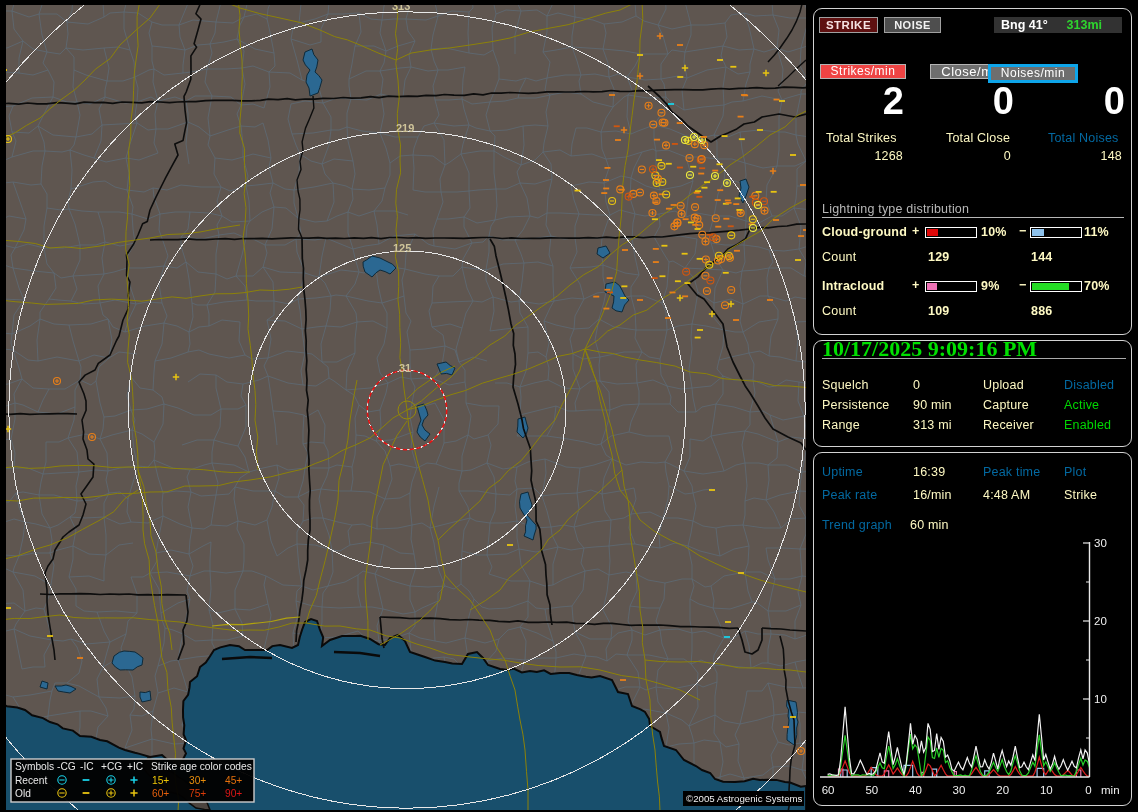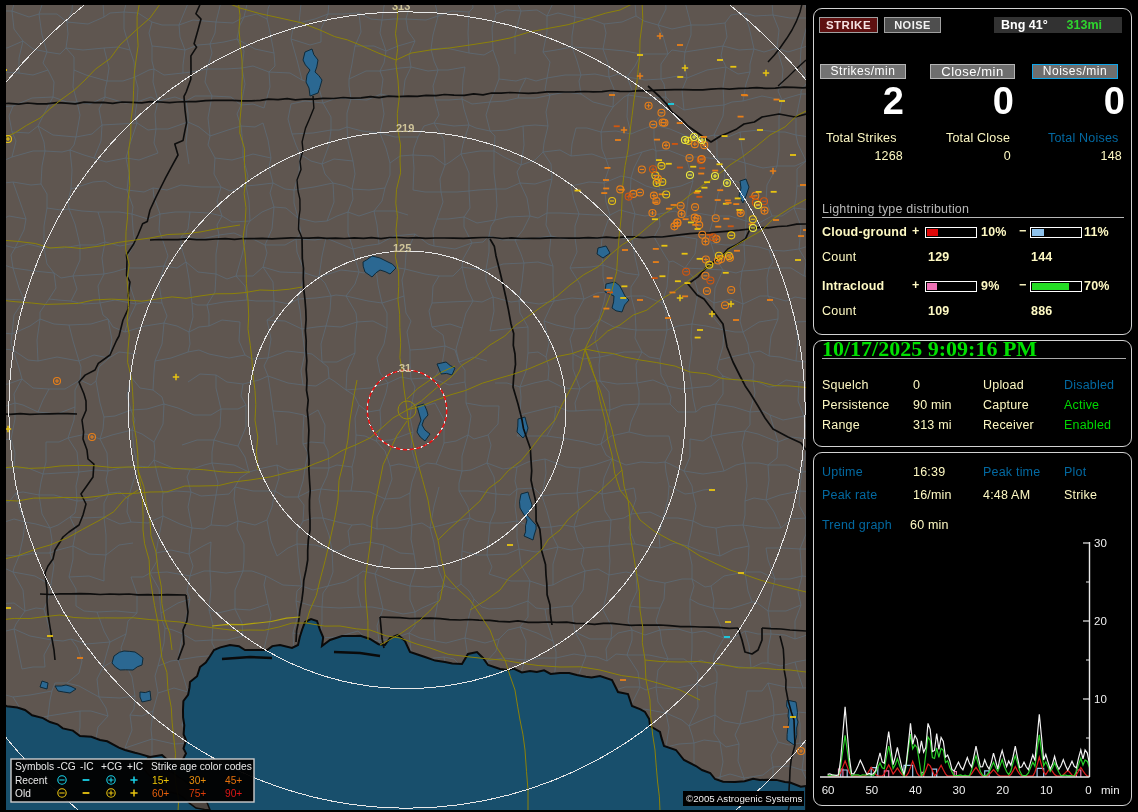--- a/index.html
+++ b/index.html
@@ -549,23 +549,23 @@
     <text x="225" y="797" font-family="Liberation Sans, sans-serif" font-size="10.2" fill="#db1616">90+</text>
     <rect x="683" y="791" width="121" height="15" fill="#000"></rect>
     <text x="686" y="802" font-family="Liberation Sans, sans-serif" font-size="9.7" fill="#f0f0f0">©2005 Astrogenic Systems</text>
   </svg>
 
 <div class="panel" style="top:8px;height:327px"></div>
 <div class="btn" style="left:819px;top:17px;width:57px;height:14px;line-height:14px;background:#5e1010;border:1px solid #a0a0a0;color:#f6e3e3;font-size:11.5px">STRIKE</div>
 <div class="btn" style="left:884px;top:17px;width:55px;height:14px;line-height:14px;background:#4e4e4e;border:1px solid #a0a0a0;color:#f2f2f2">NOISE</div>
 <div class="abs" style="left:994px;top:17px;width:128px;height:16px;background:#323232;font-size:12.5px;font-weight:bold;line-height:16px"><span style="padding-left:7px">Bng 41°</span><span style="float:right;color:#2ed52e;padding-right:20px">313mi</span></div>
 
-<div class="btn" style="left:820px;top:64px;width:84px;height:13px;line-height:13px;background:#737373;border:1px solid #b4b4b4;font-weight:normal;font-size:12px">Strikes/min</div>
+<div class="btn" style="left:820px;top:64px;width:84px;height:13px;line-height:13px;background:#ef4444;border:1px solid #b4b4b4;font-weight:normal;font-size:12px">Strikes/min</div>
 <div class="btn" style="left:930px;top:64px;width:83px;height:13px;line-height:13px;background:#6e6e6e;border:1px solid #b4b4b4;font-weight:normal;font-size:13px">Close/min</div>
-<div class="btn" style="left:1032px;top:64px;width:84px;height:13px;line-height:13px;background:#6e6e6e;border:1px solid #0ea5e9;font-weight:normal;font-size:12px">Noises/min</div>
+<div class="btn" style="left:988px;top:64px;width:84px;height:13px;line-height:13px;background:#6e6e6e;border:3px solid #0ea5e9;font-weight:normal;font-size:12px">Noises/min</div>
 
 <div class="abs bold r" style="left:820px;top:80px;width:84px;font-size:38px">2</div>
 <div class="abs bold r" style="left:930px;top:80px;width:84px;font-size:38px">0</div>
 <div class="abs bold r" style="left:1040px;top:80px;width:85px;font-size:38px">0</div>
 
 <div class="lbl w" style="left:826px;top:131px">Total Strikes</div>
 <div class="lbl w" style="left:946px;top:131px">Total Close</div>
 <div class="lbl gy" style="left:1048px;top:131px">Total Noises</div>
 <div class="lbl w r" style="left:820px;top:149px;width:83px">1268</div>
 <div class="lbl w r" style="left:930px;top:149px;width:81px">0</div>

